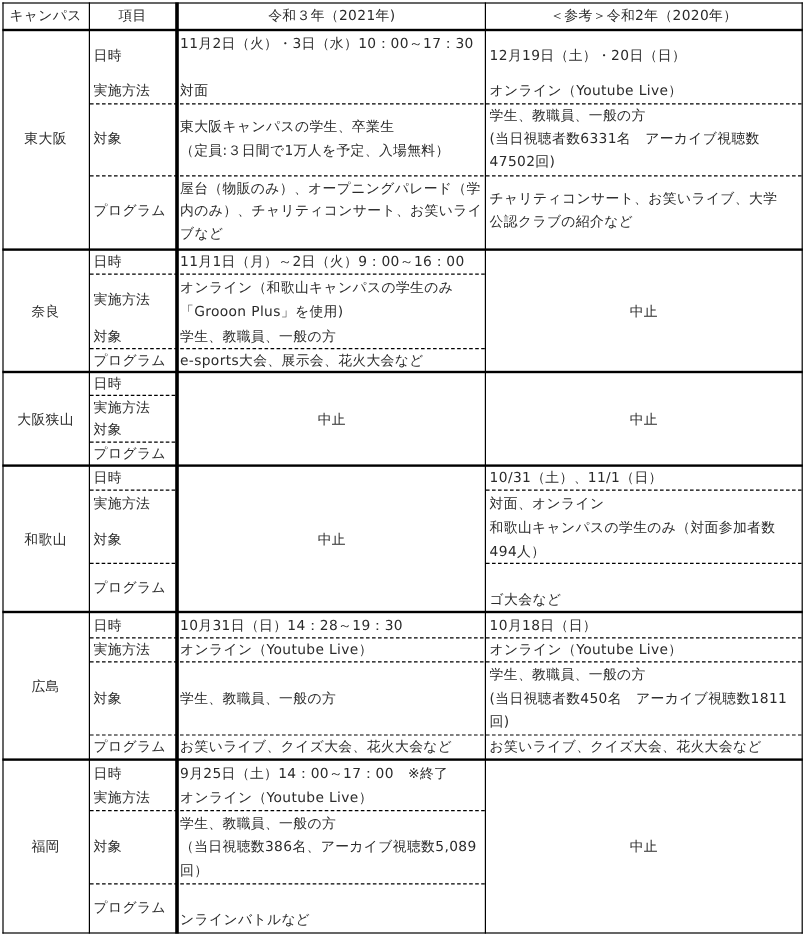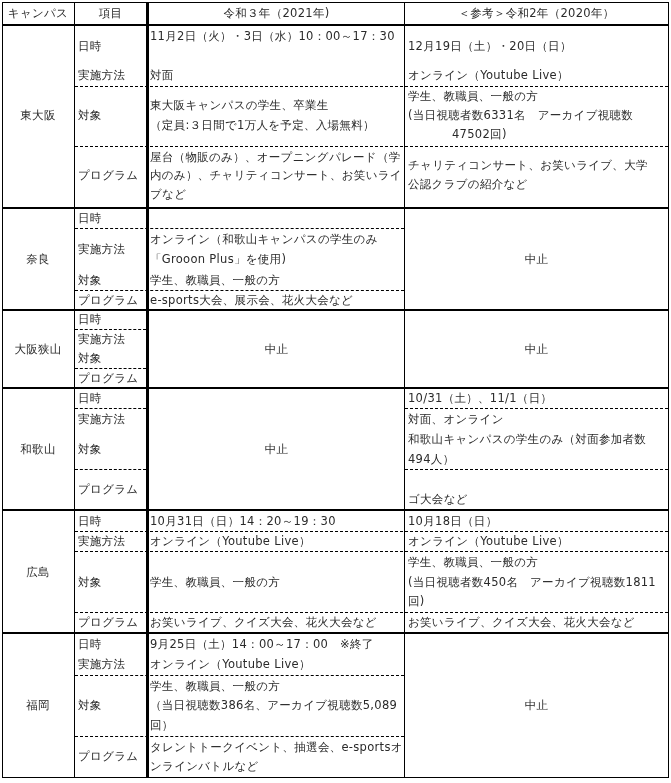--- a/index.html
+++ b/index.html
@@ -72,30 +72,31 @@
   <div class="t" style="left:150px;top:96px;">東大阪キャンパスの学生、卒業生</div>
   <div class="t" style="left:150px;top:116px;">（定員:３日間で1万人を予定、入場無料）</div>
   <div class="t" style="left:150px;top:148px;">屋台（物販のみ）、オープニングパレード（学</div>
   <div class="t" style="left:150px;top:166px;">内のみ）、チャリティコンサート、お笑いライ</div>
   <div class="t" style="left:150px;top:185px;">ブなど</div>
 
   <div class="t" style="left:408px;top:37px;">12月19日（土）・20日（日）</div>
   <div class="t" style="left:408px;top:66px;">オンライン（Youtube Live）</div>
   <div class="t" style="left:408px;top:87px;">学生、教職員、一般の方</div>
   <div class="t" style="left:408px;top:106px;">(当日視聴者数6331名　アーカイブ視聴数</div>
-  <div class="t" style="left:408px;top:125px;margin-left:44px;">47502回)</div>
+  <div class="t" style="left:408px;top:125px;">47502回)</div>
   <div class="t" style="left:408px;top:156px;">チャリティコンサート、お笑いライブ、大学</div>
   <div class="t" style="left:408px;top:175px;">公認クラブの紹介など</div>
 
   <div class="t c" style="left:2px;top:250px;width:72px;">奈良</div>
   <div class="t" style="left:78px;top:209px;">日時</div>
   <div class="t" style="left:78px;top:240px;">実施方法</div>
   <div class="t" style="left:78px;top:271px;">対象</div>
   <div class="t" style="left:78px;top:291px;">プログラム</div>
 
+  <div class="t" style="left:150px;top:209px;">11月1日（月）～2日（火）9：00～16：00</div>
   <div class="t" style="left:150px;top:230px;">オンライン（和歌山キャンパスの学生のみ</div>
   <div class="t" style="left:150px;top:250px;">「Grooon Plus」を使用)</div>
   <div class="t" style="left:150px;top:271px;">学生、教職員、一般の方</div>
   <div class="t" style="left:150px;top:291px;">e-sports大会、展示会、花火大会など</div>
 
   <div class="t c" style="left:405px;top:250px;width:263px;">中止</div>
 
   <div class="t c" style="left:2px;top:340px;width:72px;">大阪狭山</div>
   <div class="t" style="left:78px;top:310px;">日時</div>
   <div class="t" style="left:78px;top:330px;">実施方法</div>
@@ -118,21 +119,21 @@
   <div class="t" style="left:408px;top:430px;">和歌山キャンパスの学生のみ（対面参加者数</div>
   <div class="t" style="left:408px;top:450px;">494人）</div>
   <div class="t" style="left:408px;top:490px;">ゴ大会など</div>
 
   <div class="t c" style="left:2px;top:563px;width:72px;">広島</div>
   <div class="t" style="left:78px;top:512px;">日時</div>
   <div class="t" style="left:78px;top:532px;">実施方法</div>
   <div class="t" style="left:78px;top:573px;">対象</div>
   <div class="t" style="left:78px;top:613px;">プログラム</div>
 
-  <div class="t" style="left:150px;top:512px;">10月31日（日）14：20～19：30</div>
+  <div class="t" style="left:150px;top:512px;">10月31日（日）14：28～19：30</div>
   <div class="t" style="left:150px;top:532px;">オンライン（Youtube Live）</div>
   <div class="t" style="left:150px;top:573px;">学生、教職員、一般の方</div>
   <div class="t" style="left:150px;top:613px;">お笑いライブ、クイズ大会、花火大会など</div>
 
   <div class="t" style="left:408px;top:512px;">10月18日（日）</div>
   <div class="t" style="left:408px;top:532px;">オンライン（Youtube Live）</div>
   <div class="t" style="left:408px;top:553px;">学生、教職員、一般の方</div>
   <div class="t" style="left:408px;top:573px;">(当日視聴者数450名　アーカイブ視聴数1811</div>
   <div class="t" style="left:408px;top:592px;">回)</div>
   <div class="t" style="left:408px;top:613px;">お笑いライブ、クイズ大会、花火大会など</div>
@@ -141,17 +142,16 @@
   <div class="t" style="left:78px;top:635px;">日時</div>
   <div class="t" style="left:78px;top:655px;">実施方法</div>
   <div class="t" style="left:78px;top:696px;">対象</div>
   <div class="t" style="left:78px;top:747px;">プログラム</div>
 
   <div class="t" style="left:150px;top:635px;">9月25日（土）14：00～17：00　※終了</div>
   <div class="t" style="left:150px;top:655px;">オンライン（Youtube Live）</div>
   <div class="t" style="left:150px;top:677px;">学生、教職員、一般の方</div>
   <div class="t" style="left:150px;top:696px;">（当日視聴数386名、アーカイブ視聴数5,089</div>
   <div class="t" style="left:150px;top:716px;">回）</div>
-  <div class="t" style="left:150px;top:738px;">タレントトークイベント、抽選会、e-sportsオ</div>
   <div class="t" style="left:150px;top:757px;">ンラインバトルなど</div>
 
   <div class="t c" style="left:405px;top:696px;width:263px;">中止</div>
 </div>
 
 </body></html>

